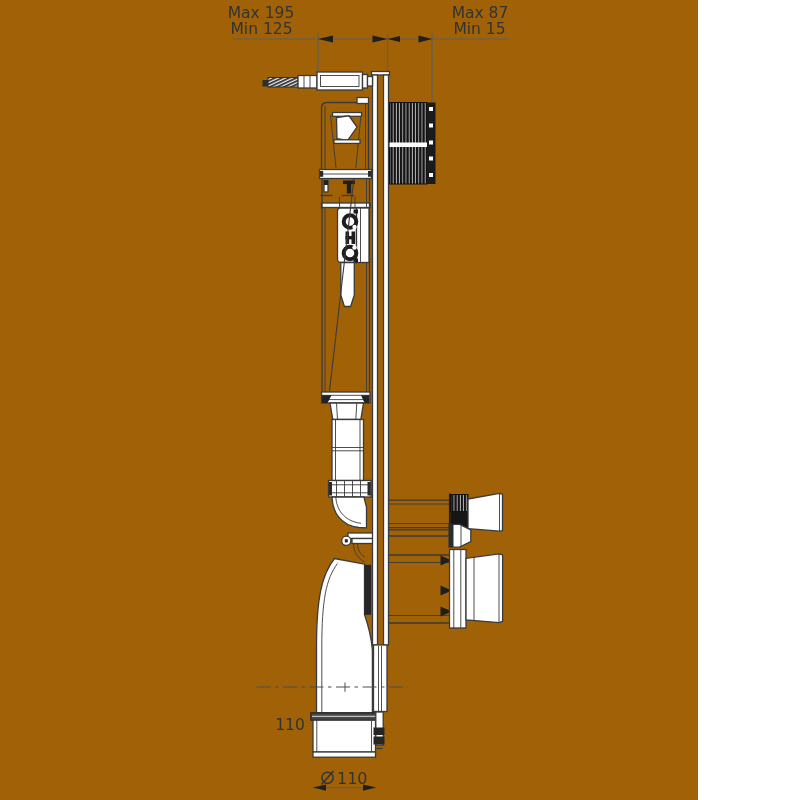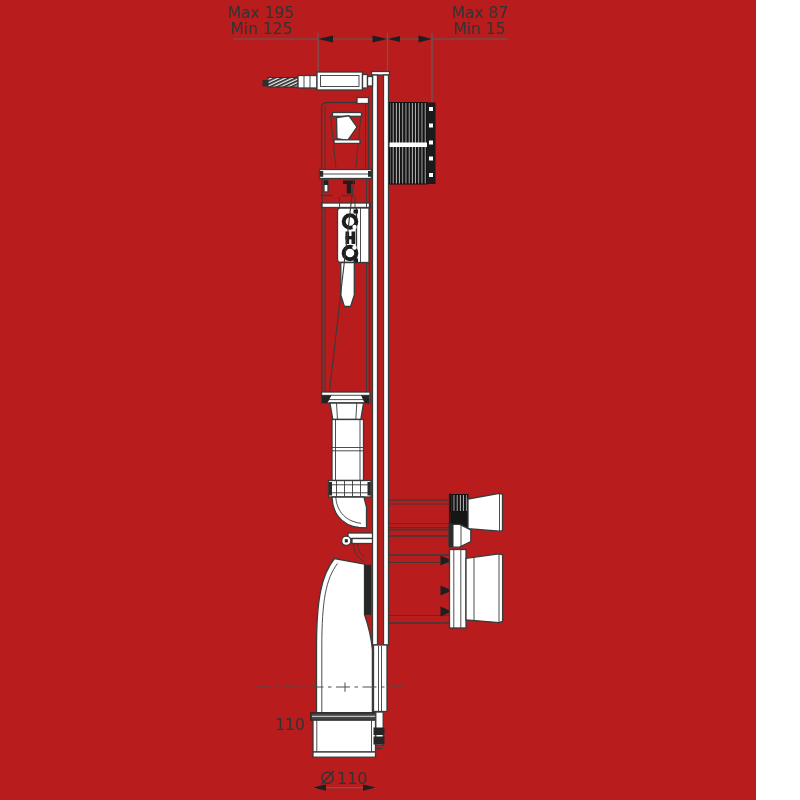--- a/index.html
+++ b/index.html
@@ -1,16 +1,16 @@
 <!DOCTYPE html>
 <html><head>
 <meta charset="utf-8">
 <style>
   html,body{margin:0;padding:0;background:#ffffff;}
-  .canvas{width:756px;height:800px;position:relative;background:#b91c1c;text-align:center;}
+  .canvas{width:698px;height:800px;position:relative;background:#a16207;text-align:center;}
   svg{display:block;}
   .lbl{font-family:"DejaVu Sans","Liberation Sans",sans-serif;font-size:15.5px;fill:#333;}
   .lbl-big{font-family:"DejaVu Sans","Liberation Sans",sans-serif;font-size:16px;fill:#333;}
   .ln{stroke:#3a3a3a;fill:none;stroke-width:1.3;}
   .lnw{stroke:#3a3a3a;fill:#ffffff;stroke-width:1.3;}
   .thin{stroke:#3a3a3a;fill:none;stroke-width:0.9;}
   .dim{stroke:#5f5f5f;fill:none;stroke-width:1.2;}
   .dark{fill:#1f1f1f;stroke:none;}
 </style>
 </head>

